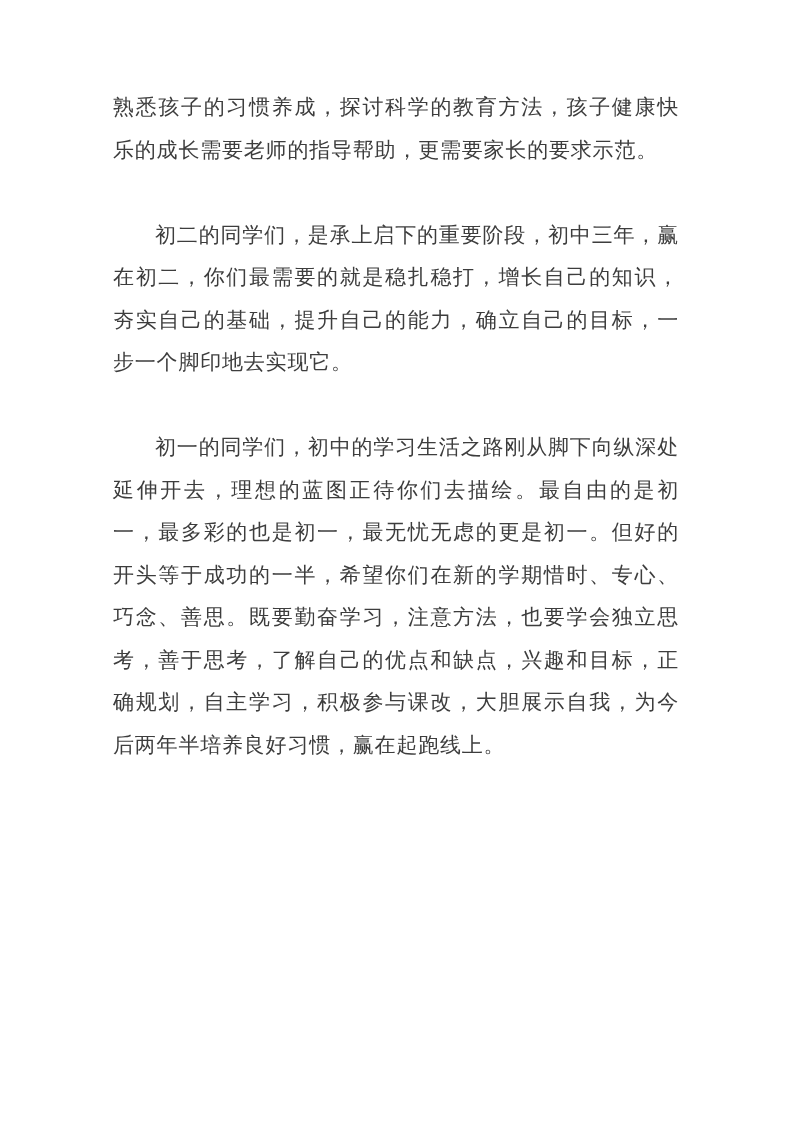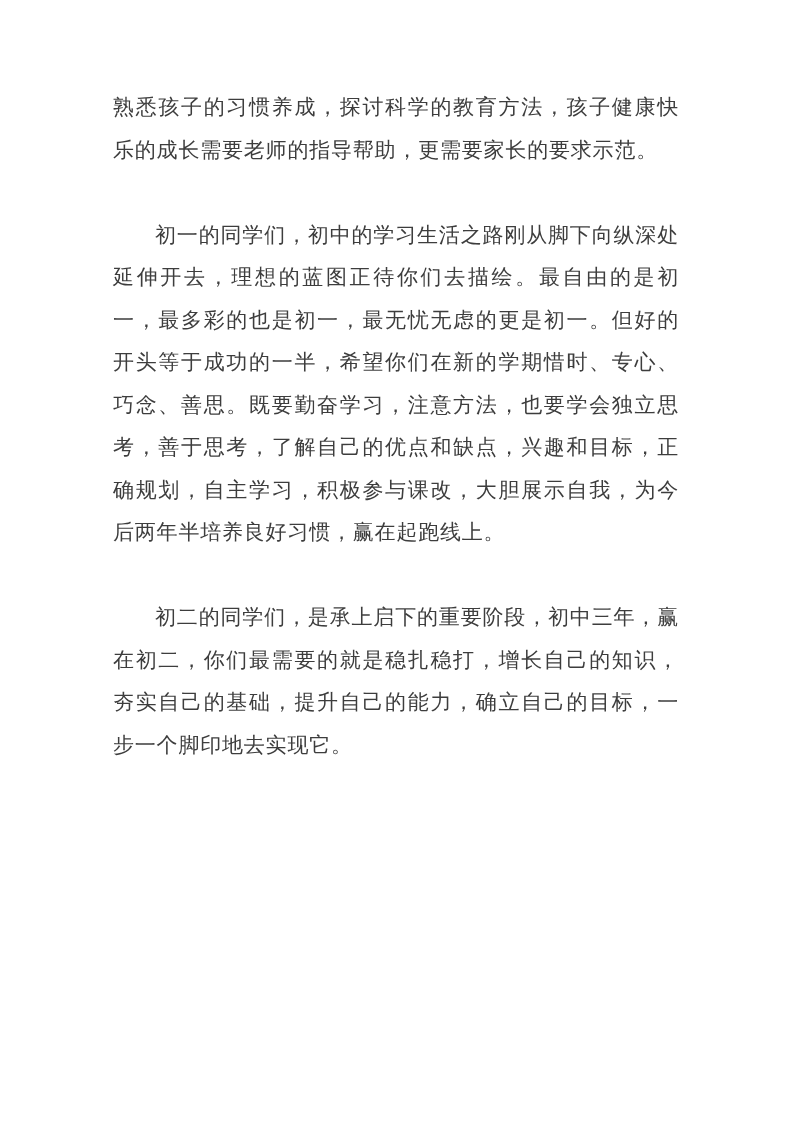--- a/index.html
+++ b/index.html
@@ -34,16 +34,16 @@
   .doc-body p.indent {
     text-indent: 2em;
   }
 </style>
 </head>
 <body>
 
 <div class="page">
   <div class="doc-body">
     <p>熟悉孩子的习惯养成，探讨科学的教育方法，孩子健康快乐的成长需要老师的指导帮助，更需要家长的要求示范。</p>
+    <p class="indent">初二的同学们，是承上启下的重要阶段，初中三年，赢在初二，你们最需要的就是稳扎稳打，增长自己的知识，夯实自己的基础，提升自己的能力，确立自己的目标，一步一个脚印地去实现它。</p>
     <p class="indent">初一的同学们，初中的学习生活之路刚从脚下向纵深处延伸开去，理想的蓝图正待你们去描绘。最自由的是初一，最多彩的也是初一，最无忧无虑的更是初一。但好的开头等于成功的一半，希望你们在新的学期惜时、专心、巧念、善思。既要勤奋学习，注意方法，也要学会独立思考，善于思考，了解自己的优点和缺点，兴趣和目标，正确规划，自主学习，积极参与课改，大胆展示自我，为今后两年半培养良好习惯，赢在起跑线上。</p>
-    <p class="indent">初二的同学们，是承上启下的重要阶段，初中三年，赢在初二，你们最需要的就是稳扎稳打，增长自己的知识，夯实自己的基础，提升自己的能力，确立自己的目标，一步一个脚印地去实现它。</p>
   </div>
 </div>
 
 </body></html>

